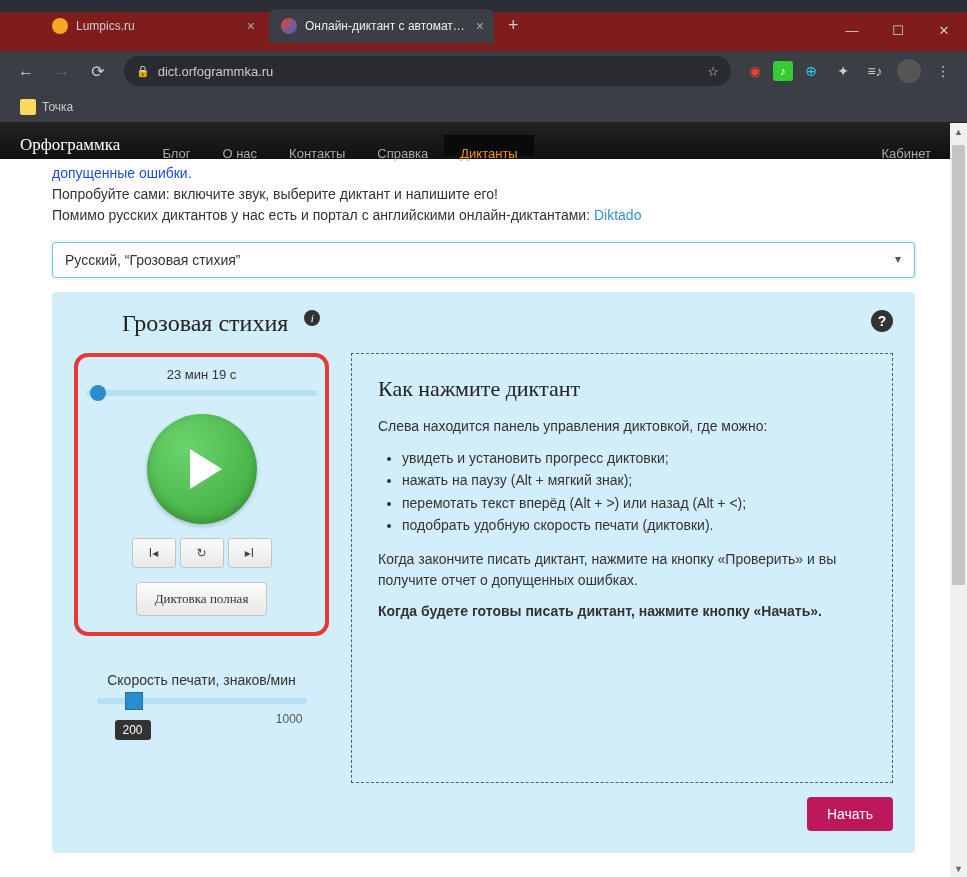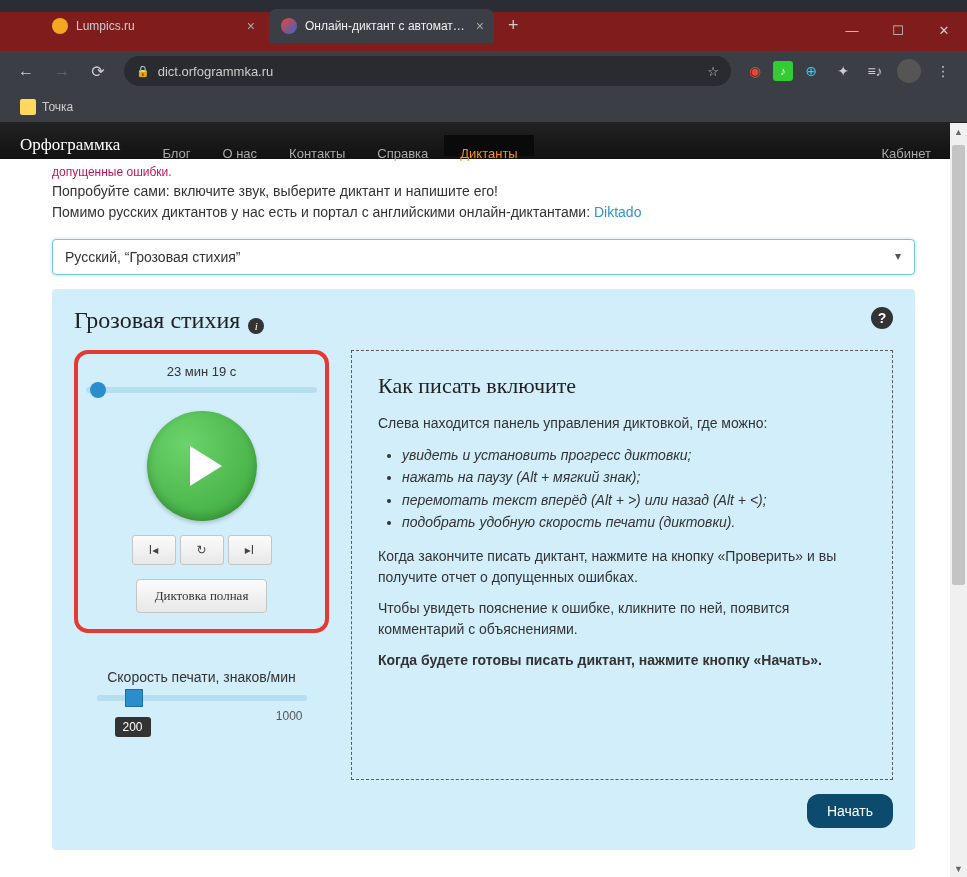--- a/index.html
+++ b/index.html
@@ -39,21 +39,21 @@
 
 .page { padding:0 52px 20px; }
 .intro { color:#333; font-size:14px; line-height:1.5; padding-top:4px; }
 .intro a { color:#3493c8; text-decoration:none; }
 
 .selector { margin-top:16px; width:100%; border:1px solid #72c4e6; border-radius:4px; padding:9px 12px; font-size:14px; color:#333; background:#fff; appearance:none; position:relative; box-shadow:0 0 0 2px rgba(114,196,230,.15); }
 .selector-wrap { position:relative; }
 .selector-wrap::after { content:"▾"; position:absolute; right:14px; top:10px; color:#555; pointer-events:none; font-size:12px; }
 
 .card { margin-top:14px; background:#d1eefa; border-radius:4px; padding:18px 22px 22px; position:relative; }
-.card-title { font-family:Georgia,serif; font-size:24px; color:#222; display:flex; align-items:flex-end; gap:8px; }
+.card-title { font-family:Georgia,serif; font-size:24px; color:#222; display:flex; align-items:flex-start; gap:16px;margin-left:48px; }
 .help-icon { width:22px; height:22px; border-radius:50%; background:#333; color:#fff; display:flex; align-items:center; justify-content:center; font-size:14px; font-weight:bold; }
 .card-help { position:absolute; right:22px; top:18px; }
 
 .card-body { display:flex; gap:22px; margin-top:16px; align-items:flex-start; }
 .left-col { width:255px; }
 .player-box { border:4px solid #e43a32; border-radius:14px; padding:10px 8px 16px; display:flex; flex-direction:column; align-items:center; background:#d1eefa; }
 .duration { font-size:13px; color:#333; margin-bottom:8px; }
 .progress { width:100%; height:6px; background:#b5dff0; border-radius:3px; position:relative; }
 .progress-thumb { width:16px; height:16px; background:#2a8dce; border-radius:50%; position:absolute; left:4px; top:-5px; }
 .play-btn { width:110px; height:110px; border-radius:50%; background:radial-gradient(circle at 35% 30%,#6bd36b,#3aa73a); margin:18px 0 14px; display:flex; align-items:center; justify-content:center; box-shadow:inset 0 -4px 10px rgba(0,0,0,.2),0 2px 4px rgba(0,0,0,.2); }
@@ -67,25 +67,25 @@
 .speed-track { width:210px; height:6px; background:#b5dff0; border-radius:3px; position:relative; margin:0 auto; }
 .speed-thumb { width:18px; height:18px; background:#2a8dce; position:absolute; left:28px; top:-6px; border:1px solid #1c6fa8; }
 .speed-ticks { display:flex; justify-content:space-between; font-size:12px; color:#555; margin-top:8px; padding:0 4px; width:210px; margin-left:auto; margin-right:auto; }
 .speed-ticks span:first-child { opacity:0; }
 .speed-bubble { background:#333; color:#fff; font-size:12px; padding:3px 8px; border-radius:3px; position:absolute; left:18px; top:22px; }
 
 .right-col { flex:1; border:1px dashed #5a5a5a; padding:22px 26px 26px; min-height:430px; }
 .right-col h2 { font-family:Georgia,serif; font-size:22px; color:#222; margin-bottom:14px; font-weight:normal; }
 .right-col p { font-size:14px; color:#333; line-height:1.5; margin-bottom:10px; }
 .right-col ul { padding-left:24px; margin-bottom:12px; }
-.right-col li { font-size:14px; color:#333; line-height:1.6;font-style:italic; }
+.right-col li { font-size:14px; color:#333; line-height:1.6; }
 .right-col strong { font-weight:bold; }
 
 .start-row { display:flex; justify-content:flex-end; margin-top:14px; }
-.start-btn { background:#0c4a6e; color:#fff; border:none; padding:9px 20px; border-radius:12px; font-size:14px; }
+.start-btn { background:#be185d; color:#fff; border:none; padding:9px 20px; border-radius:4px; font-size:14px; }
 
 .scrollbar-track { position:absolute; right:0; top:0; width:17px; height:754px; background:#f0f0f0; }
 .scrollbar-thumb { position:absolute; right:2px; top:22px; width:13px; height:440px; background:#c4c4c4; border-radius:2px; }
 .sb-arrow { position:absolute; right:0; width:17px; height:17px; display:flex; align-items:center; justify-content:center; font-size:9px; color:#666; }
 .sb-up { top:0; } .sb-down { bottom:0; }
 
 .info-dot { width:16px; height:16px; border-radius:50%; background:#333; color:#fff; font-size:11px; display:inline-flex; align-items:center; justify-content:center; font-family:Georgia,serif; font-style:italic; }
 </style>
 </head>
 <body>
@@ -143,21 +143,21 @@
     <span class="site-nav-item">О нас</span>
     <span class="site-nav-item">Контакты</span>
     <span class="site-nav-item">Справка</span>
     <span class="site-nav-item active">Диктанты</span>
     <span class="site-nav-spacer"></span>
     <span class="site-nav-item">Кабинет</span>
   </div>
 
   <div class="page">
     <div class="intro">
-      <div style="color:#be185d;font-size:12px">допущенные ошибки.</div>
+      <div style="color:#1d4ed8;font-size:14px">допущенные ошибки.</div>
       <div>Попробуйте сами: включите звук, выберите диктант и напишите его!</div>
       <div><span>Помимо русских диктантов у нас есть и портал с английскими онлайн-диктантами: </span><a href="#">Diktado</a></div>
     </div>
 
     <div class="selector-wrap">
       <div class="selector">
         <span>Русский, “Грозовая стихия”</span>
       </div>
     </div>
 
@@ -193,30 +193,29 @@
               <div class="speed-bubble">200</div>
             </div>
             <div class="speed-ticks">
               <span>100</span>
               <span>1000</span>
             </div>
           </div>
         </div>
 
         <div class="right-col">
-          <h2>Как писать включите</h2>
+          <h2>Как нажмите диктант</h2>
           <p>Слева находится панель управления диктовкой, где можно:</p>
           <ul>
             <li>увидеть и установить прогресс диктовки;</li>
             <li>нажать на паузу (Alt + мягкий знак);</li>
             <li>перемотать текст вперёд (Alt + &gt;) или назад (Alt + &lt;);</li>
             <li>подобрать удобную скорость печати (диктовки).</li>
           </ul>
           <p>Когда закончите писать диктант, нажмите на кнопку «Проверить» и вы получите отчет о допущенных ошибках.</p>
-          <p>Чтобы увидеть пояснение к ошибке, кликните по ней, появится комментарий с объяснениями.</p>
           <p><strong>Когда будете готовы писать диктант, нажмите кнопку «Начать».</strong></p>
         </div>
       </div>
 
       <div class="start-row">
         <button class="start-btn">Начать</button>
       </div>
     </div>
   </div>
 

